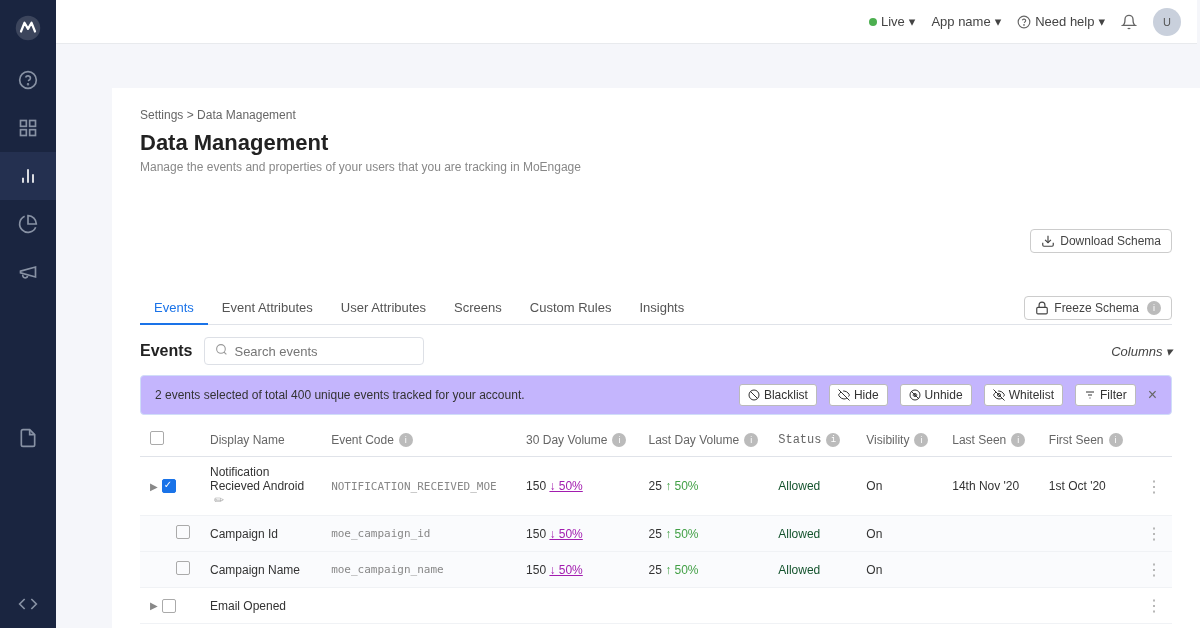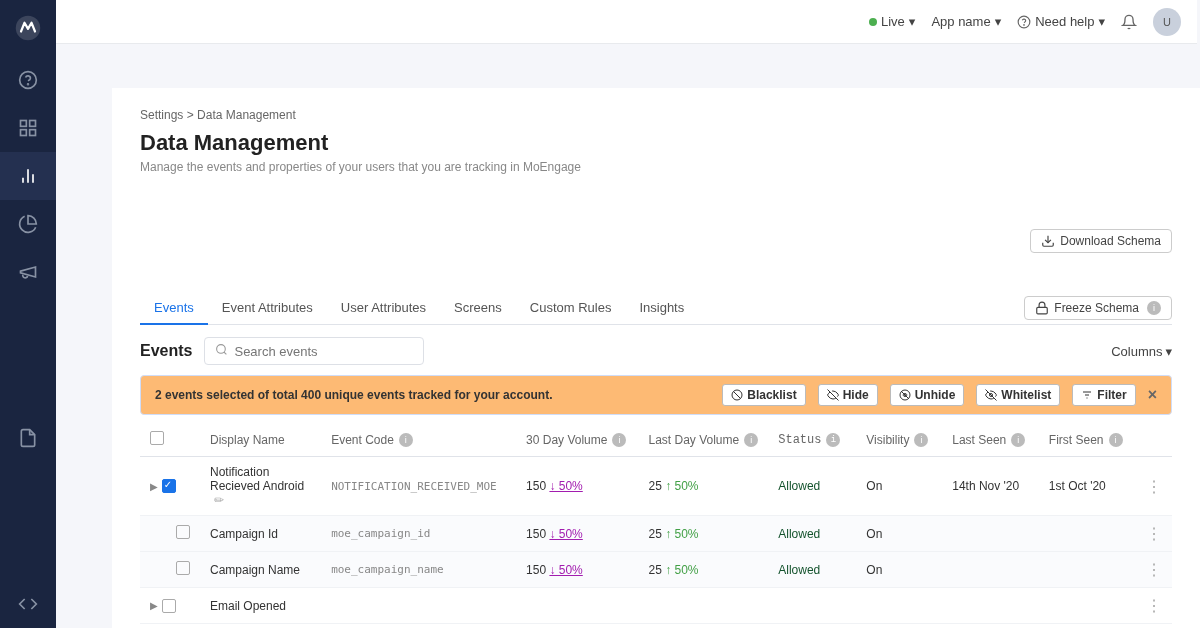--- a/index.html
+++ b/index.html
@@ -36,24 +36,24 @@
     .tab { padding: 8px 14px; font-size: 13px; color: #555; cursor: pointer; border-bottom: 2px solid transparent; margin-bottom: -1px; }
     .tab.active { color: #1a73e8; border-bottom: 2px solid #1a73e8; font-weight: 500; }
     .tab-action-btn { display: flex; align-items: center; gap: 5px; font-size: 12px; color: #444; cursor: pointer; border: 1px solid #ccc; border-radius: 4px; padding: 4px 10px; background: #fff; margin-top: 39px; }
     .tab-action-btn svg { width: 14px; height: 14px; }
     .events-title { font-size: 16px; font-weight: 600; color: #222; }
     .search-box { display: flex; align-items: center; border: 1px solid #dde0e6; border-radius: 4px; padding: 5px 10px; background: #fff; width: 220px; }
     .search-box input { border: none; outline: none; font-size: 13px; color: #000000; width: 100%; margin-left: 6px; }
     .search-icon-wrap { color: #999; }
 
     
-    .columns-btn { margin-left: auto; font-size: 13px; color: #444; cursor: pointer; display: flex; align-items: center; gap: 3px; }
-
-    
-    .selection-bar { background: #fdba74; border: 1px solid #d0ddf8; border-radius: 4px; padding: 8px 14px; display: flex; align-items: center; gap: 12px; font-size: 12px; color: #333; margin-bottom: 8px; font-weight: bold; }
+    .columns-btn { margin-left: auto; font-size: 13px; color: #444; cursor: pointer; display: flex; align-items: center; gap: 3px; font-style: italic; }
+
+    
+    .selection-bar { background: #c4b5fd; border: 1px solid #d0ddf8; border-radius: 4px; padding: 8px 14px; display: flex; align-items: center; gap: 12px; font-size: 12px; color: #333; margin-bottom: 8px; }
     .selection-bar .selection-text { flex: 1; }
     .action-btn { display: flex; align-items: center; gap: 4px; font-size: 12px; color: #333; cursor: pointer; padding: 3px 8px; border-radius: 3px; border: 1px solid #bbb; background: #fff; }
     .close-btn { margin-left: auto; cursor: pointer; color: #666; font-size: 16px; }
 
     
     .data-table { width: 100%; border-collapse: collapse; font-size: 12px; }
     .data-table th { padding: 8px 10px; text-align: left; color: #666; font-weight: 500; border-bottom: 1px solid #e0e3e9; white-space: nowrap; }
     .data-table td { padding: 8px 10px; border-bottom: 1px solid #f0f2f5; vertical-align: middle; }
     .group-row td { background: #f5f6fa; font-weight: 600; color: #333; font-size: 13px; }
     .group-row td { border-top: 1px solid #e0e3e9; }

